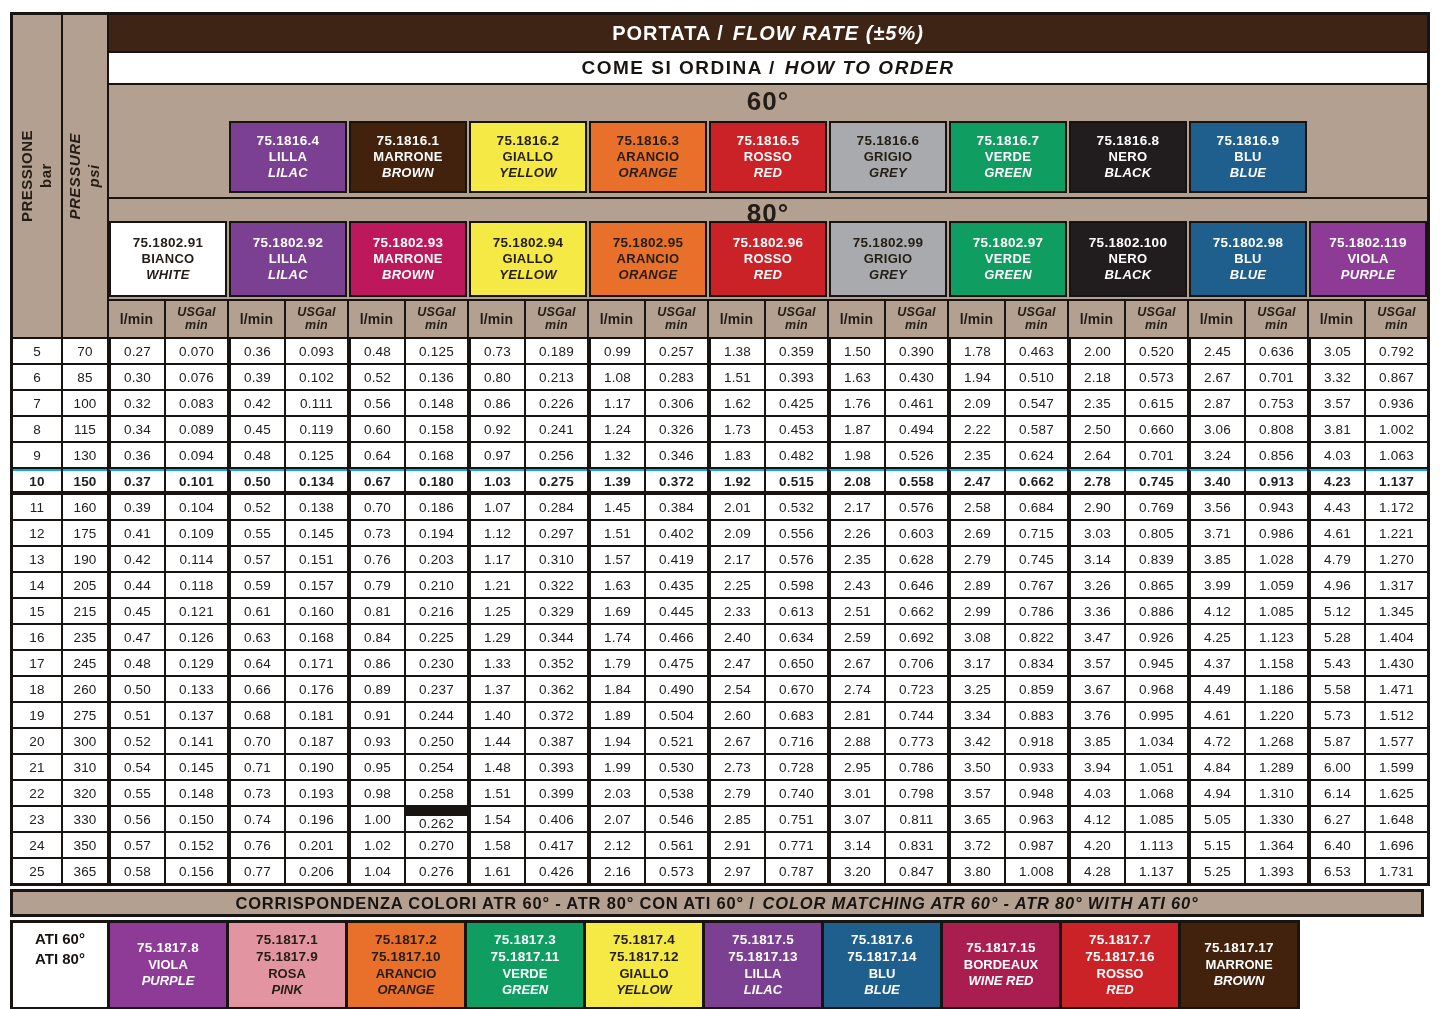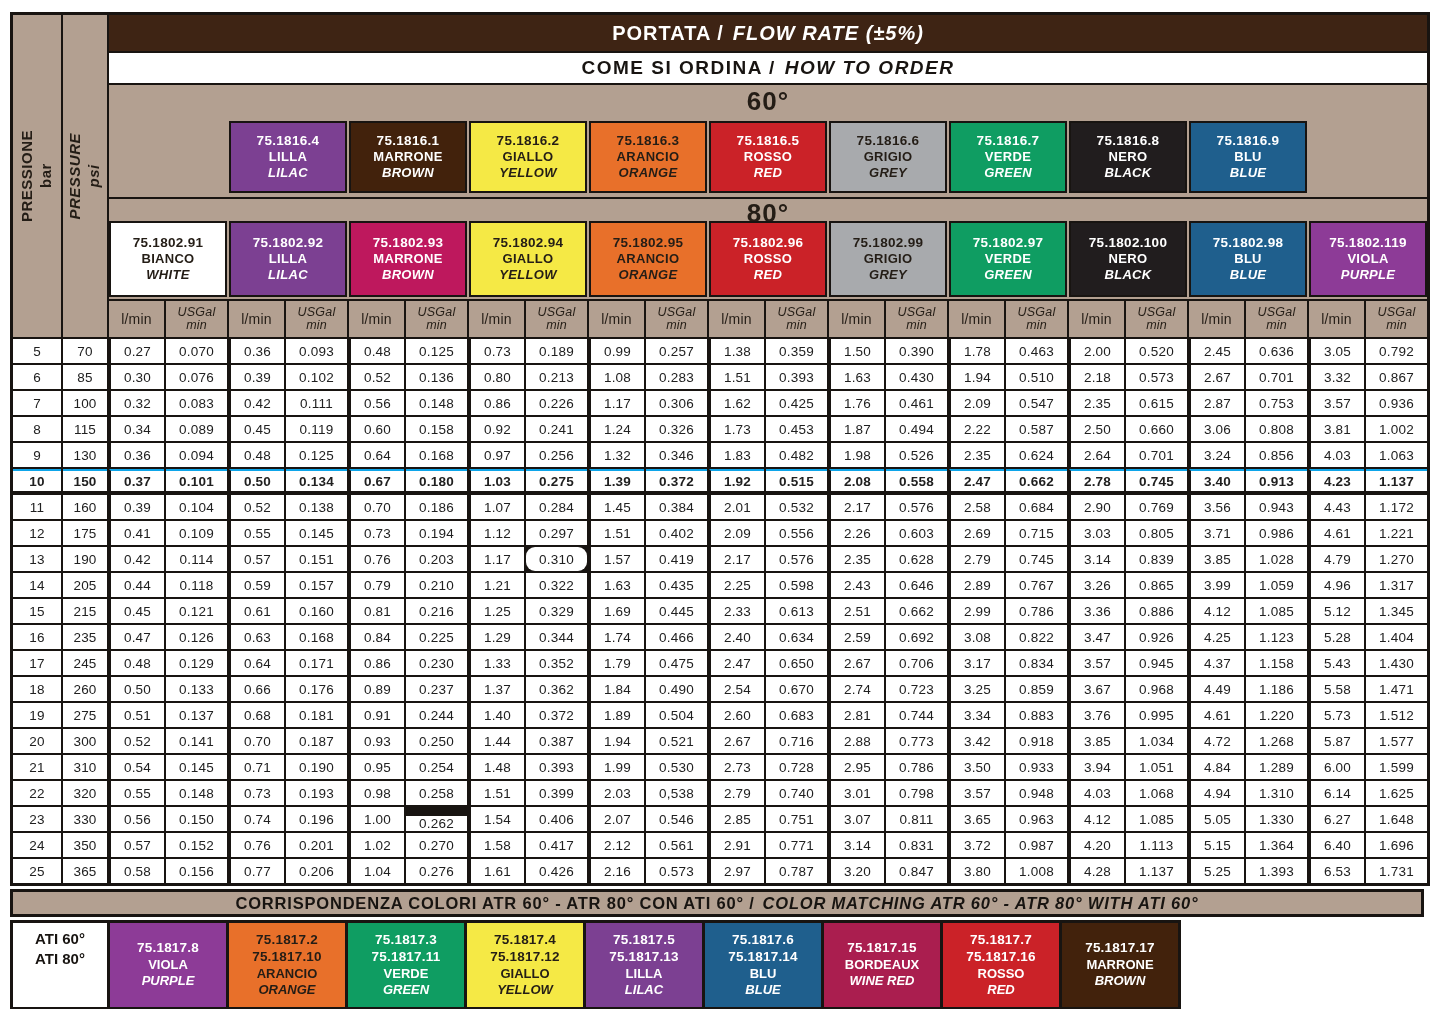--- a/index.html
+++ b/index.html
@@ -34,21 +34,21 @@
   .s60 .angle{height:34px;padding-top:2px;}
   .s80 .angle{height:22px;}
   .boxgrid{display:grid;grid-template-columns:repeat(11,55px 61px);gap:2px;}
   .s60 .boxgrid{height:72px;}
   .s80 .boxgrid{height:76px;}
   .cbox{border:2px solid #181411;display:flex;flex-direction:column;align-items:center;justify-content:center;
         line-height:1.22;box-sizing:border-box;text-align:center;}
   .cbox .code{font-weight:700;font-size:13.5px;letter-spacing:.3px;}
   .cbox .nit{font-weight:700;font-size:13px;letter-spacing:.3px;}
   .cbox .nen{font-weight:700;font-style:italic;font-size:13px;letter-spacing:.3px;}
-  .unit{background:#b3a091;font-weight:400;font-size:14px;color:#241d16;}
+  .unit{background:#b3a091;font-weight:700;font-size:14px;color:#241d16;}
   .usgal{flex-direction:column;font-style:italic;font-size:12.5px;line-height:1.05;}
   .strip{margin-top:3px;border:3px solid #181411;background:#b3a091;width:1414px;height:28px;box-sizing:border-box;
          display:flex;align-items:center;justify-content:center;color:#181411;font-weight:700;font-size:16.5px;letter-spacing:.8px;}
   .strip .it{margin-left:8px;}
   .atirow{margin-top:3px;border:3px solid #181411;background:#181411;display:flex;gap:3px;width:fit-content;height:90px;box-sizing:border-box;}
   .atilabel{width:94px;background:#fff;color:#181411;font-weight:700;font-size:15px;line-height:1.35;
             padding:6px 0 0 0;text-align:center;box-sizing:border-box;}
   .atibox{width:116px;display:flex;flex-direction:column;align-items:center;justify-content:center;
           line-height:1.25;text-align:center;box-sizing:border-box;}
   .atibox .code{font-weight:700;font-size:13.5px;letter-spacing:.2px;}
@@ -446,21 +446,21 @@
       <div class="cell" style="grid-area: 13 / 24;">1.221</div>
       <div class="cell" style="grid-area: 14 / 1;">13</div>
       <div class="cell" style="grid-area: 14 / 2;">190</div>
       <div class="cell pstart" style="grid-area: 14 / 3;">0.42</div>
       <div class="cell" style="grid-area: 14 / 4;">0.114</div>
       <div class="cell pstart" style="grid-area: 14 / 5;">0.57</div>
       <div class="cell" style="grid-area: 14 / 6;">0.151</div>
       <div class="cell pstart" style="grid-area: 14 / 7;">0.76</div>
       <div class="cell" style="grid-area: 14 / 8;">0.203</div>
       <div class="cell pstart" style="grid-area: 14 / 9;">1.17</div>
-      <div class="cell" style="grid-area: 14 / 10; border-radius: 9px;">0.310</div>
+      <div class="cell" style="grid-area: 14 / 10;">0.310</div>
       <div class="cell pstart" style="grid-area: 14 / 11;">1.57</div>
       <div class="cell" style="grid-area: 14 / 12;">0.419</div>
       <div class="cell pstart" style="grid-area: 14 / 13;">2.17</div>
       <div class="cell" style="grid-area: 14 / 14;">0.576</div>
       <div class="cell pstart" style="grid-area: 14 / 15;">2.35</div>
       <div class="cell" style="grid-area: 14 / 16;">0.628</div>
       <div class="cell pstart" style="grid-area: 14 / 17;">2.79</div>
       <div class="cell" style="grid-area: 14 / 18;">0.745</div>
       <div class="cell pstart" style="grid-area: 14 / 19;">3.14</div>
       <div class="cell" style="grid-area: 14 / 20;">0.839</div>
@@ -766,20 +766,26 @@
   <div class="atirow" id="atirow">
     <div class="atilabel">
       <span>ATI 60°</span><br>
       <span>ATI 80°</span>
     </div>
   <div class="atibox" style="background: rgb(141, 59, 151); color: rgb(255, 255, 255);">
         <span class="code">75.1817.8</span>
         <span class="nit">VIOLA</span>
         <span class="nen">PURPLE</span>
       </div>
+      <div class="atibox" style="background: rgb(226, 149, 161); color: rgb(36, 29, 22);">
+        <span class="code">75.1817.1</span>
+        <span class="code">75.1817.9</span>
+        <span class="nit">ROSA</span>
+        <span class="nen">PINK</span>
+      </div>
       <div class="atibox" style="background: rgb(232, 112, 42); color: rgb(36, 29, 22);">
         <span class="code">75.1817.2</span>
         <span class="code">75.1817.10</span>
         <span class="nit">ARANCIO</span>
         <span class="nen">ORANGE</span>
       </div>
       <div class="atibox" style="background: rgb(15, 157, 98); color: rgb(255, 255, 255);">
         <span class="code">75.1817.3</span>
         <span class="code">75.1817.11</span>
         <span class="nit">VERDE</span>

